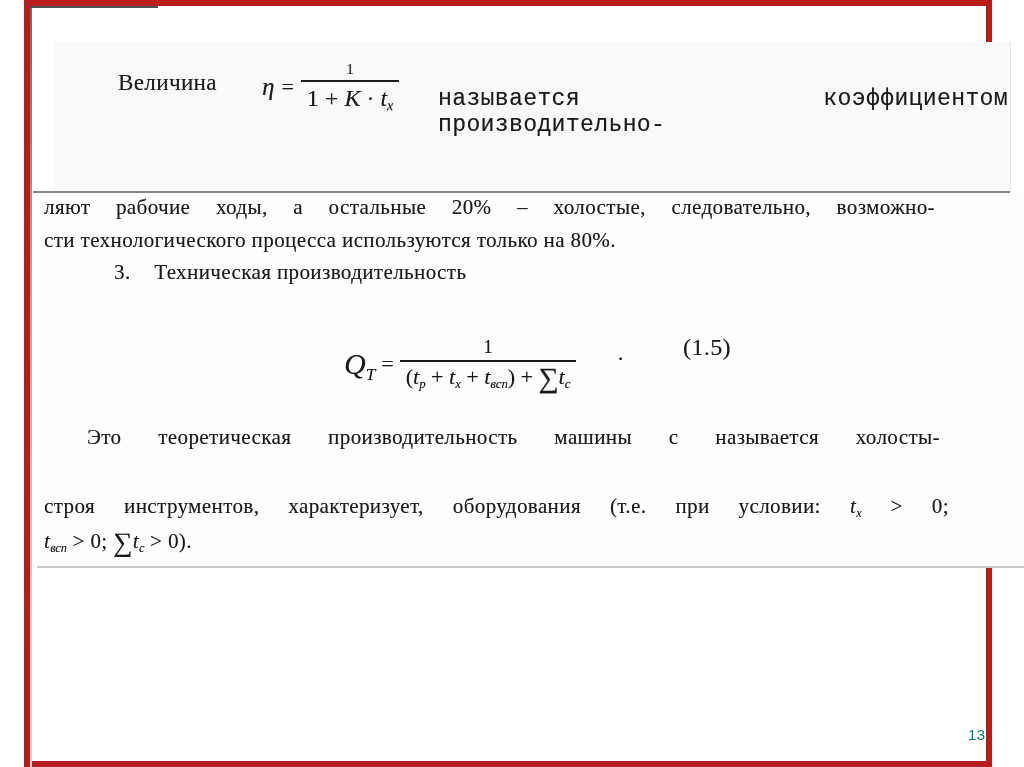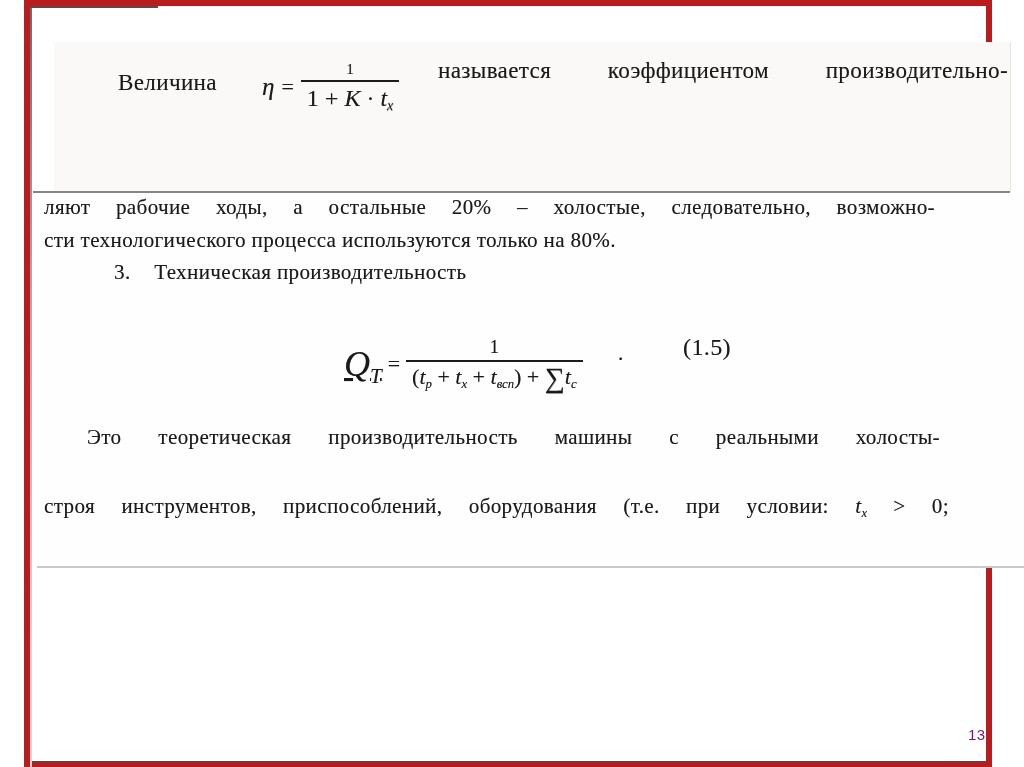--- a/index.html
+++ b/index.html
@@ -84,28 +84,28 @@
     display: inline-flex;
     flex-direction: column;
     align-items: center;
   }
   .frac .num { line-height: 1.1; padding: 0 4px 2px; }
   .frac .den { border-top: 2px solid #1c1c1c; line-height: 1.2; padding: 2px 6px 0; }
   .f1 .num { font-size: 15px; }
   .f1 .den { font-size: 24px; }
   .f2 .num { font-size: 19px; }
   .f2 .den { font-size: 22px; text-align: right; }
-  .qsym { font-size: 36px; text-decoration: underline; }
+  .qsym { font-size: 30px; }
   .heading-num { display: inline-block; }
   .heading-text { display: inline-block; margin-left: 18px; }
   .page-number {
     position: absolute; left: 938px; top: 720px;
     font-family: "Liberation Sans", sans-serif;
     font-size: 15px;
-    color: #701a75;
+    color: #0f766e;
     letter-spacing: 0.5px;
   }
 </style>
 </head>
 <body>
 
 <div class="slide">
 
   <div class="edge-left"></div>
   <div class="edge-topleft"></div>
@@ -118,21 +118,21 @@
 
   <div class="formula" style="left:232px; top:55px;">
     <span class="fsym"><span class="it">η</span></span>
     <span class="feq">=</span>
     <span class="frac f1">
       <span class="num">1</span>
       <span class="den"><span>1 + </span><span class="it">K</span><span> · </span><span class="it">t</span><sub class="sb it">x</sub></span>
     </span>
   </div>
 
-  <span class="line b1 just" style="left:408px; top:52px; width:570px;">называется коэффициентом производительно-</span>
+  <span class="line b1 just" style="left:408px; top:80px; width:570px;font-family:Liberation Mono, monospace;">называется коэффициентом производительно-</span>
 
 
   <span class="line just" style="left:14px; top:188px; width:891px;">ляют рабочие ходы, а остальные 20% – холостые, следовательно, возможно-</span>
   <span class="line" style="left:14px; top:221px;">сти технологического процесса используются только на 80%.</span>
 
   <div class="line" style="left:84px; top:253px;">
     <span class="heading-num">3.</span>
     <span class="heading-text">Техническая производительность</span>
   </div>
 
@@ -140,18 +140,19 @@
     <span class="qsym"><span class="it">Q</span><sub class="sb it">T</sub></span>
     <span class="feq">=</span>
     <span class="frac f2">
       <span class="num">1</span>
       <span class="den"><span>(</span><span class="it">t</span><sub class="sb it">p</sub><span> + </span><span class="it">t</span><sub class="sb it">x</sub><span> + </span><span class="it">t</span><sub class="sb it">всп</sub><span>) + </span><span class="bg">∑</span><span class="it">t</span><sub class="sb it">c</sub></span>
     </span>
   </div>
   <span class="line" style="left:588px; top:334px;">.</span>
   <span class="line" style="left:653px; top:328px; font-size:24px;">(1.5)</span>
 
-  <span class="line just" style="left:57px; top:418px; width:853px;"><span>Это теоретическая производительность машины с реальными холосты-</span></span>
-  <span class="line just" style="left:14px; top:487px; width:905px;"><span>строя инструментов, приспособлений, оборудования (т.е. при условии: </span><span class="it">t</span><sub class="sb it">x</sub><span> &gt; 0;</span></span>
+  <span class="line just" style="left:57px; top:418px; width:853px;"><span>Это теоретическая производительность машины с называется холосты-</span></span>
+  <span class="line just" style="left:14px; top:487px; width:905px;"><span>строя инструментов, характеризует, оборудования (т.е. при условии: </span><span class="it">t</span><sub class="sb it">x</sub><span> &gt; 0;</span></span>
+  <span class="line" style="left:14px; top:522px;"><span class="it">t</span><sub class="sb it">всп</sub><span> &gt; 0; </span><span class="bg">∑</span><span class="it">t</span><sub class="sb it">c</sub><span> &gt; 0).</span></span>
 
   <span class="page-number">13</span>
 
 </div>
 
 </body></html>

